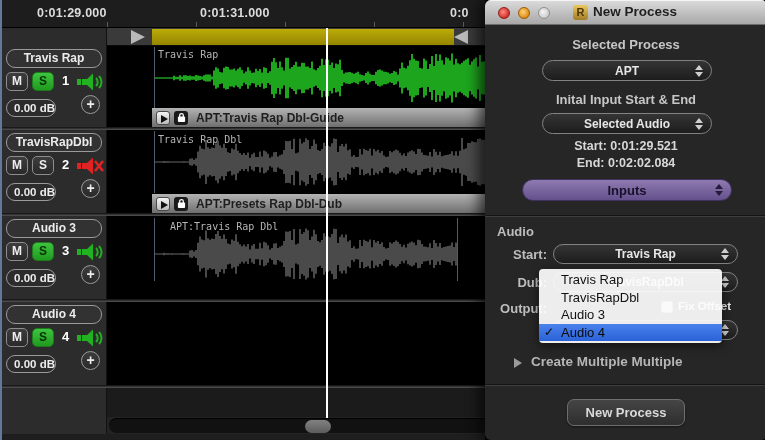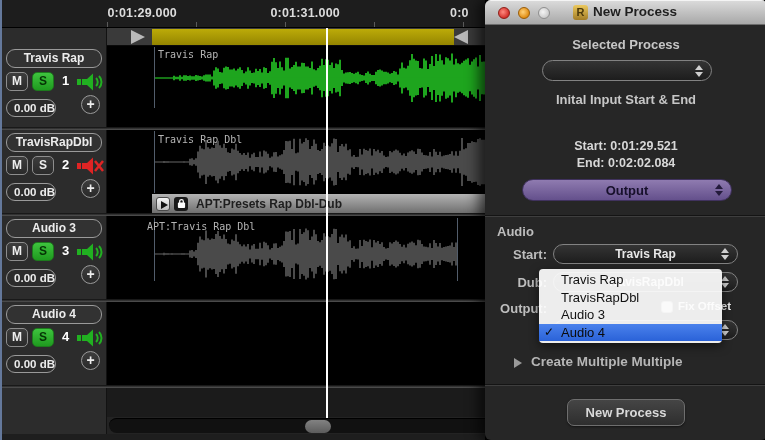--- a/index.html
+++ b/index.html
@@ -5,21 +5,21 @@
   * { margin:0; padding:0; box-sizing:border-box; }
   html,body { width:765px; height:440px; background:#000; overflow:hidden;
     font-family:"Liberation Sans", sans-serif; }
   #root { position:relative; width:765px; height:440px; background:#000;
     border-left:2px solid #64789b; overflow:hidden; }
 
   
   #editor { position:absolute; left:0; top:0; width:483px; height:440px; background:#000; }
   #ruler { position:absolute; left:0; top:0; width:483px; height:28px; background:#1d1d1d;
     border-bottom:1px solid #000; overflow:hidden; }
-  .ruler-label { position:absolute; top:6px; width:140px; text-align:right; color:#dcdcdc;
+  .ruler-label { position:absolute; top:6px; width:140px; text-align:left; color:#dcdcdc;
     font-size:12.5px; font-weight:700; letter-spacing:0.2px; }
   .tick { position:absolute; bottom:0; width:1px; height:5px; background:#5a5a5a; }
 
   #selstrip { position:absolute; left:105px; top:28px; width:378px; height:18px; background:#3a3a3a;
     border-bottom:1px solid #0a0a0a; }
   #selbar { position:absolute; left:45px; top:1px; width:302px; height:16px;
     background:linear-gradient(#bcab08,#948500); }
   .handle { position:absolute; top:2px; width:0; height:0; border-top:7px solid transparent;
     border-bottom:7px solid transparent; }
   #handle-left  { left:24px;  border-left:14px solid #b9b9b9; }
@@ -256,41 +256,51 @@
       </div>
     </div>
     <div class="tdiv" style="top:385px"></div>
 
     <div class="clipline" style="left:152px;top:47px;height:61px"></div>
     <div class="clipname" style="left:156px;top:49px">Travis Rap</div>
     <svg id="wave1" class="wave" style="left:153px;top:50px" width="330" height="56" viewBox="0 0 330 56">
         <path d="M1 27.4L1 28.6M3 27.4L3 28.6M5 27.4L5 28.6M7 27.4L7 28.6M9 27.4L9 28.6M11 27.4L11 28.6M13 27.4L13 28.6M15 27.4L15 28.6M17 27.4L17 28.6M19 25.7L19 30.3M21 26.8L21 29.2M23 26.8L23 29.2M25 25.3L25 30.7M27 26.8L27 29.2M29 25.2L29 30.8M31 25.2L31 30.8M33 26.0L33 30.0M35 25.5L35 30.5M37 26.2L37 29.8M39 26.3L39 29.7M41 25.0L41 31.0M43 25.6L43 30.4M45 26.1L45 29.9M47 26.6L47 29.4M49 25.2L49 30.8M51 24.6L51 31.4M53 24.6L53 31.4M55 24.6L55 31.4M57 26.5L57 29.5M59 20.4L59 35.6M61 17.2L61 38.8M63 18.6L63 37.4M65 21.9L65 34.1M67 22.6L67 33.4M69 17.8L69 38.2M71 16.5L71 39.5M73 17.1L73 38.9M75 19.6L75 36.4M77 19.5L77 36.5M79 18.5L79 37.5M81 20.6L81 35.4M83 18.8L83 37.2M85 17.3L85 38.7M87 19.9L87 36.1M89 23.2L89 32.8M91 21.6L91 34.4M93 17.2L93 38.8M95 20.4L95 35.6M97 23.0L97 33.0M99 22.6L99 33.4M101 18.7L101 37.3M103 20.9L103 35.1M105 19.1L105 36.9M107 22.4L107 33.6M109 17.3L109 38.7M111 18.0L111 38.0M113 23.0L113 33.0M115 21.2L115 34.8M117 11.8L117 44.2M119 8.0L119 48.0M121 12.2L121 43.8M123 18.0L123 38.0M125 11.5L125 44.5M127 17.2L127 38.8M129 20.5L129 35.5M131 7.7L131 48.3M133 7.7L133 48.3M135 18.6L135 37.4M137 17.0L137 39.0M139 15.1L139 40.9M141 11.7L141 44.3M143 16.4L143 39.6M145 16.5L145 39.5M147 12.7L147 43.3M149 13.0L149 43.0M151 16.5L151 39.5M153 16.6L153 39.4M155 17.9L155 38.1M157 11.6L157 44.4M159 19.2L159 36.8M161 20.3L161 35.7M163 18.1L163 37.9M165 15.8L165 40.2M167 8.7L167 47.3M169 15.0L169 41.0M171 9.3L171 46.7M173 9.7L173 46.3M175 14.9L175 41.1M177 12.6L177 43.4M179 18.1L179 37.9M181 13.6L181 42.4M183 14.3L183 41.7M185 9.7L185 46.3M187 20.1L187 35.9M189 23.5L189 32.5M191 22.4L191 33.6M193 22.2L193 33.8M195 22.1L195 33.9M197 23.1L197 32.9M199 23.8L199 32.2M201 22.8L201 33.2M203 21.7L203 34.3M205 24.3L205 31.7M207 25.0L207 31.0M209 25.6L209 30.4M211 22.9L211 33.1M213 21.6L213 34.4M215 23.7L215 32.3M217 25.1L217 30.9M219 25.1L219 30.9M221 21.8L221 34.2M223 20.1L223 35.9M225 19.6L225 36.4M227 20.4L227 35.6M229 21.8L229 34.2M231 21.7L231 34.3M233 22.5L233 33.5M235 23.7L235 32.3M237 22.9L237 33.1M239 21.1L239 34.9M241 21.8L241 34.2M243 24.6L243 31.4M245 18.6L245 37.4M247 12.5L247 43.5M249 17.8L249 38.2M251 18.5L251 37.5M253 15.7L253 40.3M255 10.3L255 45.7M257 3.9L257 52.1M259 8.8L259 47.2M261 10.6L261 45.4M263 10.9L263 45.1M265 18.1L265 37.9M267 18.4L267 37.6M269 8.6L269 47.4M271 10.4L271 45.6M273 19.0L273 37.0M275 13.9L275 42.1M277 6.0L277 50.0M279 16.1L279 39.9M281 4.1L281 51.9M283 11.1L283 44.9M285 4.4L285 51.6M287 10.3L287 45.7M289 14.4L289 41.6M291 7.3L291 48.7M293 8.3L293 47.7M295 10.6L295 45.4M297 3.6L297 52.4M299 14.4L299 41.6M301 8.7L301 47.3M303 13.2L303 42.8M305 14.3L305 41.7M307 12.7L307 43.3M309 10.8L309 45.2M311 9.5L311 46.5M313 8.3L313 47.7M315 14.8L315 41.2M317 11.6L317 44.4M319 9.3L319 46.7M321 7.5L321 48.5M323 16.4L323 39.6M325 4.9L325 51.1M327 11.8L327 44.2M329 11.4L329 44.6" stroke="#1ea51e" stroke-width="2" fill="none"></path>
         <line x1="0" x2="330" y1="28" y2="28" stroke="#1ea51e" stroke-width="1" opacity="0.8"></line>
       </svg>
+    <div class="clipbar" style="top:108px">
+      <div class="playbtn"></div>
+      <div class="lockbtn">
+        <svg viewBox="0 0 10 12" width="9" height="11">
+            <rect x="1" y="5" width="8" height="6" rx="1" fill="#fff"></rect>
+            <path d="M3 5.5 V3.6 a2 2 0 0 1 4 0 V5.5" stroke="#fff" fill="none" stroke-width="1.4"></path>
+          </svg>
+      </div>
+      <div class="clipbar-label">APT:Travis Rap Dbl-Guide</div>
+    </div>
 
     <div class="clipline" style="left:152px;top:131px;height:62px"></div>
     <div class="clipname" style="left:156px;top:134px">Travis Rap Dbl</div>
     <svg id="wave2" class="wave" style="left:153px;top:136px" width="330" height="52" viewBox="0 0 330 52">
         <path d="M1 25.4L1 26.6M3 25.4L3 26.6M5 25.4L5 26.6M7 25.4L7 26.6M9 24.9L9 27.1M11 25.2L11 26.8M13 25.3L13 26.7M15 25.4L15 26.6M17 25.4L17 26.6M19 25.4L19 26.6M21 25.4L21 26.6M23 25.4L23 26.6M25 25.4L25 26.6M27 25.4L27 26.6M29 25.3L29 26.7M31 25.4L31 26.6M33 25.4L33 26.6M35 22.7L35 29.3M37 22.2L37 29.8M39 23.8L39 28.2M41 22.3L41 29.7M43 15.5L43 36.5M45 9.7L45 42.3M47 12.5L47 39.5M49 13.2L49 38.8M51 4.1L51 47.9M53 11.3L53 40.7M55 12.8L55 39.2M57 11.6L57 40.4M59 12.1L59 39.9M61 7.5L61 44.5M63 4.7L63 47.3M65 9.2L65 42.8M67 11.8L67 40.2M69 7.8L69 44.2M71 11.9L71 40.1M73 16.3L73 35.7M75 16.9L75 35.1M77 12.6L77 39.4M79 13.6L79 38.4M81 7.7L81 44.3M83 14.7L83 37.3M85 16.9L85 35.1M87 18.8L87 33.2M89 17.1L89 34.9M91 19.1L91 32.9M93 16.6L93 35.4M95 21.8L95 30.2M97 18.2L97 33.8M99 16.8L99 35.2M101 21.1L101 30.9M103 21.1L103 30.9M105 15.6L105 36.4M107 20.6L107 31.4M109 14.5L109 37.5M111 15.6L111 36.4M113 17.8L113 34.2M115 21.8L115 30.2M117 20.4L117 31.6M119 16.3L119 35.7M121 16.0L121 36.0M123 20.4L123 31.6M125 19.2L125 32.8M127 18.2L127 33.8M129 14.0L129 38.0M131 5.0L131 47.0M133 5.3L133 46.7M135 4.8L135 47.2M137 13.1L137 38.9M139 2.8L139 49.2M141 17.3L141 34.7M143 16.4L143 35.6M145 2.8L145 49.2M147 7.5L147 44.5M149 5.9L149 46.1M151 2.3L151 49.7M153 3.9L153 48.1M155 12.9L155 39.1M157 9.9L157 42.1M159 3.5L159 48.5M161 7.7L161 44.3M163 14.0L163 38.0M165 15.1L165 36.9M167 12.9L167 39.1M169 6.7L169 45.3M171 9.9L171 42.1M173 9.5L173 42.5M175 10.4L175 41.6M177 7.3L177 44.7M179 2.6L179 49.4M181 2.9L181 49.1M183 15.9L183 36.1M185 10.1L185 41.9M187 8.0L187 44.0M189 10.6L189 41.4M191 7.8L191 44.2M193 14.3L193 37.7M195 13.2L195 38.8M197 20.6L197 31.4M199 18.9L199 33.1M201 21.1L201 30.9M203 20.8L203 31.2M205 13.0L205 39.0M207 18.5L207 33.5M209 12.7L209 39.3M211 14.0L211 38.0M213 14.7L213 37.3M215 12.5L215 39.5M217 19.6L217 32.4M219 13.1L219 38.9M221 15.3L221 36.7M223 13.8L223 38.2M225 16.8L225 35.2M227 15.0L227 37.0M229 19.6L229 32.4M231 20.9L231 31.1M233 20.4L233 31.6M235 15.1L235 36.9M237 16.2L237 35.8M239 14.7L239 37.3M241 13.4L241 38.6M243 14.6L243 37.4M245 16.8L245 35.2M247 19.3L247 32.7M249 17.4L249 34.6M251 19.9L251 32.1M253 16.5L253 35.5M255 15.3L255 36.7M257 14.3L257 37.7M259 15.5L259 36.5M261 17.9L261 34.1M263 12.8L263 39.2M265 13.1L265 38.9M267 16.6L267 35.4M269 19.1L269 32.9M271 19.3L271 32.7M273 19.7L273 32.3M275 16.0L275 36.0M277 20.4L277 31.6M279 13.0L279 39.0M281 15.8L281 36.2M283 19.0L283 33.0M285 15.8L285 36.2M287 20.3L287 31.7M289 19.5L289 32.5M291 19.0L291 33.0M293 18.7L293 33.3M295 18.0L295 34.0M297 15.3L297 36.7M299 19.4L299 32.6M301 15.2L301 36.8M303 19.7L303 32.3M305 14.7L305 37.3M307 1.9L307 50.1M309 13.2L309 38.8M311 12.3L311 39.7M313 7.1L313 44.9M315 7.1L315 44.9M317 5.3L317 46.7M319 6.1L319 45.9M321 6.2L321 45.8M323 3.0L323 49.0M325 2.2L325 49.8M327 3.8L327 48.2M329 3.8L329 48.2" stroke="#4a4a4a" stroke-width="2" fill="none"></path>
         <line x1="0" x2="330" y1="26" y2="26" stroke="#4a4a4a" stroke-width="1" opacity="0.8"></line>
       </svg>
     <div class="clipbar" style="top:194px">
       <div class="playbtn"></div>
       <div class="lockbtn">
         <svg viewBox="0 0 10 12" width="9" height="11">
             <rect x="1" y="5" width="8" height="6" rx="1" fill="#fff"></rect>
             <path d="M3 5.5 V3.6 a2 2 0 0 1 4 0 V5.5" stroke="#fff" fill="none" stroke-width="1.4"></path>
           </svg>
       </div>
       <div class="clipbar-label">APT:Presets Rap Dbl-Dub</div>
     </div>
 
     <div class="clipline" style="left:152px;top:218px;height:63px"></div>
     <div class="clipline" style="left:455px;top:218px;height:63px"></div>
-    <div class="clipname" style="left:145px;top:221px">APT:Travis Rap Dbl</div>
+    <div class="clipname" style="left:168px;top:221px">APT:Travis Rap Dbl</div>
     <svg id="wave3" class="wave" style="left:153px;top:226px" width="302" height="56" viewBox="0 0 302 56">
         <path d="M1 27.4L1 28.6M3 27.4L3 28.6M5 27.4L5 28.6M7 27.4L7 28.6M9 26.8L9 29.2M11 27.2L11 28.8M13 27.2L13 28.8M15 27.4L15 28.6M17 27.3L17 28.7M19 27.4L19 28.6M21 27.4L21 28.6M23 27.4L23 28.6M25 27.4L25 28.6M27 27.3L27 28.7M29 27.3L29 28.7M31 27.4L31 28.6M33 27.4L33 28.6M35 24.4L35 31.6M37 23.9L37 32.1M39 25.6L39 30.4M41 24.0L41 32.0M43 16.7L43 39.3M45 10.5L45 45.5M47 13.4L47 42.6M49 14.2L49 41.8M51 4.4L51 51.6M53 12.2L53 43.8M55 13.8L55 42.2M57 12.4L57 43.6M59 13.1L59 42.9M61 8.1L61 47.9M63 5.1L63 50.9M65 9.9L65 46.1M67 12.7L67 43.3M69 8.4L69 47.6M71 12.9L71 43.1M73 17.6L73 38.4M75 18.2L75 37.8M77 13.5L77 42.5M79 14.7L79 41.3M81 8.3L81 47.7M83 15.8L83 40.2M85 18.2L85 37.8M87 20.3L87 35.7M89 18.4L89 37.6M91 20.5L91 35.5M93 17.9L93 38.1M95 23.4L95 32.6M97 19.6L97 36.4M99 18.1L99 37.9M101 22.8L101 33.2M103 22.8L103 33.2M105 16.8L105 39.2M107 22.2L107 33.8M109 15.7L109 40.3M111 16.8L111 39.2M113 19.2L113 36.8M115 23.5L115 32.5M117 22.0L117 34.0M119 17.5L119 38.5M121 17.2L121 38.8M123 21.9L123 34.1M125 20.7L125 35.3M127 19.6L127 36.4M129 15.0L129 41.0M131 5.4L131 50.6M133 5.7L133 50.3M135 5.1L135 50.9M137 14.1L137 41.9M139 3.0L139 53.0M141 18.6L141 37.4M143 17.6L143 38.4M145 3.0L145 53.0M147 8.1L147 47.9M149 6.3L149 49.7M151 2.5L151 53.5M153 4.2L153 51.8M155 13.9L155 42.1M157 10.6L157 45.4M159 3.7L159 52.3M161 8.3L161 47.7M163 15.1L163 40.9M165 16.2L165 39.8M167 13.9L167 42.1M169 7.2L169 48.8M171 10.6L171 45.4M173 10.2L173 45.8M175 11.2L175 44.8M177 7.9L177 48.1M179 2.8L179 53.2M181 3.1L181 52.9M183 17.1L183 38.9M185 10.8L185 45.2M187 8.6L187 47.4M189 11.4L189 44.6M191 8.4L191 47.6M193 15.4L193 40.6M195 14.2L195 41.8M197 22.1L197 33.9M199 20.3L199 35.7M201 22.7L201 33.3M203 22.4L203 33.6M205 14.0L205 42.0M207 19.9L207 36.1M209 13.7L209 42.3M211 15.1L211 40.9M213 15.8L213 40.2M215 13.5L215 42.5M217 21.2L217 34.8M219 14.1L219 41.9M221 16.5L221 39.5M223 14.9L223 41.1M225 18.1L225 37.9M227 16.2L227 39.8M229 21.1L229 34.9M231 22.5L231 33.5M233 22.0L233 34.0M235 16.3L235 39.7M237 17.4L237 38.6M239 15.9L239 40.1M241 14.4L241 41.6M243 15.8L243 40.2M245 18.0L245 38.0M247 20.8L247 35.2M249 18.7L249 37.3M251 21.4L251 34.6M253 17.8L253 38.2M255 16.5L255 39.5M257 15.4L257 40.6M259 16.7L259 39.3M261 19.3L261 36.7M263 13.8L263 42.2M265 14.2L265 41.8M267 17.9L267 38.1M269 20.5L269 35.5M271 20.8L271 35.2M273 21.2L273 34.8M275 17.2L275 38.8M277 22.0L277 34.0M279 14.0L279 42.0M281 17.0L281 39.0M283 20.4L283 35.6M285 17.1L285 38.9M287 21.8L287 34.2M289 21.0L289 35.0M291 20.5L291 35.5M293 20.1L293 35.9M295 19.4L295 36.6M297 16.5L297 39.5M299 20.9L299 35.1M301 16.4L301 39.6" stroke="#4a4a4a" stroke-width="2" fill="none"></path>
         <line x1="0" x2="302" y1="28" y2="28" stroke="#4a4a4a" stroke-width="1" opacity="0.8"></line>
       </svg>
 
     <div id="gapstrip"></div>
     <div id="scrollrow">
       <div id="scrolltrough">
         <div id="scrollthumb"></div>
       </div>
@@ -304,30 +314,35 @@
     <div id="titlebar">
       <div id="light-close" class="light"></div>
       <div id="light-min" class="light"></div>
       <div id="light-zoom" class="light"></div>
       <div id="applogo">R</div>
       <div id="dlg-title">New Process</div>
     </div>
 
     <div class="heading" style="top:37px">Selected Process</div>
     <div class="popup" style="left:57px;top:60px;width:170px">
+      <span class="ptext">APT</span>
       <span class="stepper"></span>
     </div>
 
     <div class="heading" style="top:92px">Inital Input Start &amp; End</div>
+    <div class="popup" style="left:57px;top:113px;width:170px">
+      <span class="ptext">Selected Audio</span>
+      <span class="stepper"></span>
+    </div>
 
     <div class="centertext" style="top:139px">Start: 0:01:29.521</div>
     <div class="centertext" style="top:156px">End: 0:02:02.084</div>
 
     <div class="popup" id="presets-popup">
-      <span class="ptext">Output</span>
+      <span class="ptext">Inputs</span>
       <span class="stepper"></span>
     </div>
 
     <div class="dlg-div" style="top:216px"></div>
 
     <div class="left-label" style="left:12px;top:224px">Audio</div>
 
     <div class="row-label" style="top:247px">Start:</div>
     <div class="popup" style="left:68px;top:244px;width:185px;height:20px">
       <span class="ptext">Travis Rap</span>

